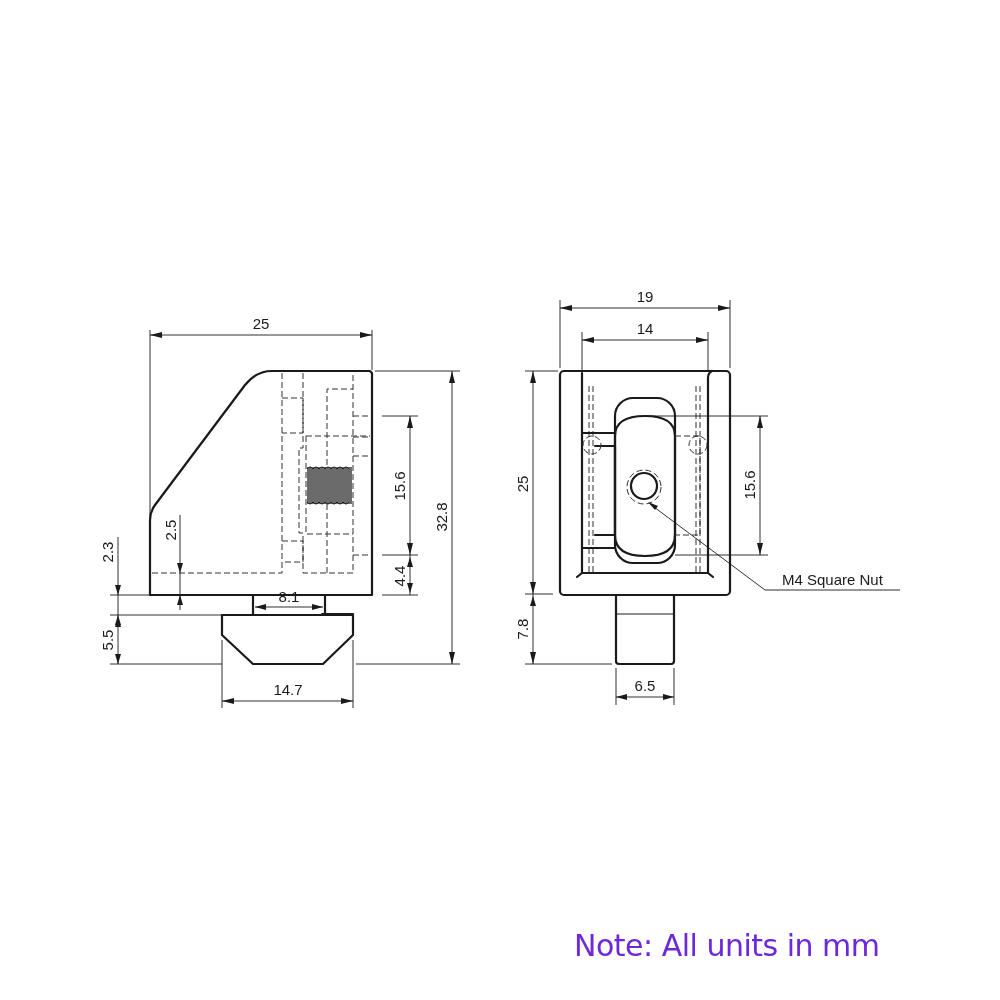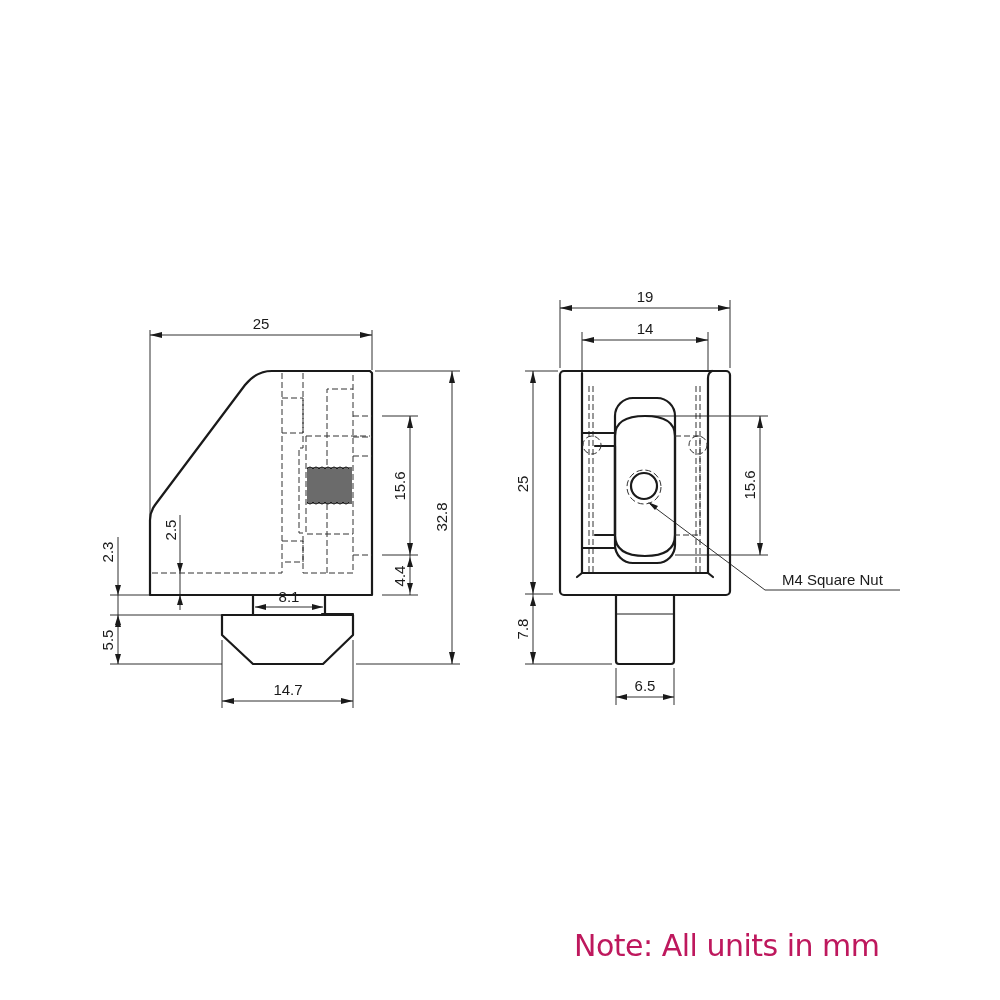--- a/index.html
+++ b/index.html
@@ -4,21 +4,21 @@
 <style>
   html, body { margin:0; padding:0; background:#ffffff; }
   body { width:1000px; height:1000px; position:relative; overflow:hidden; font-family:"Liberation Sans", sans-serif; }
   svg { position:absolute; left:0; top:0; }
   .obj { fill:none; stroke:#1a1a1a; stroke-width:2.2; stroke-linejoin:round; stroke-linecap:round; }
   .thin { fill:none; stroke:#1a1a1a; stroke-width:1; }
   .hid { fill:none; stroke:#333; stroke-width:1; stroke-dasharray:6 3; }
   .dim { fill:none; stroke:#1a1a1a; stroke-width:0.9; }
   .arrow { fill:#1a1a1a; stroke:none; }
   .dtext { font-family:"Liberation Sans", sans-serif; font-size:15px; fill:#1a1a1a; }
-  .note { position:absolute; left:574px; top:928px; font-family:"DejaVu Sans", sans-serif; font-size:30px; color:#be185d; white-space:nowrap; letter-spacing:-0.5px; }
+  .note { position:absolute; left:574px; top:928px; font-family:"DejaVu Sans", sans-serif; font-size:30px; color:#6d28d9; white-space:nowrap; letter-spacing:-0.5px; }
 </style>
 </head>
 <body>
 
 <svg width="1000" height="1000" viewBox="0 0 1000 1000">
 
   <g>
 
     <path class="obj" d="M150,595 L150,520 Q150,512 155,505 L245,385 Q256,371 272,371 L370,371 L372,373 L372,595 Z"></path>
 

